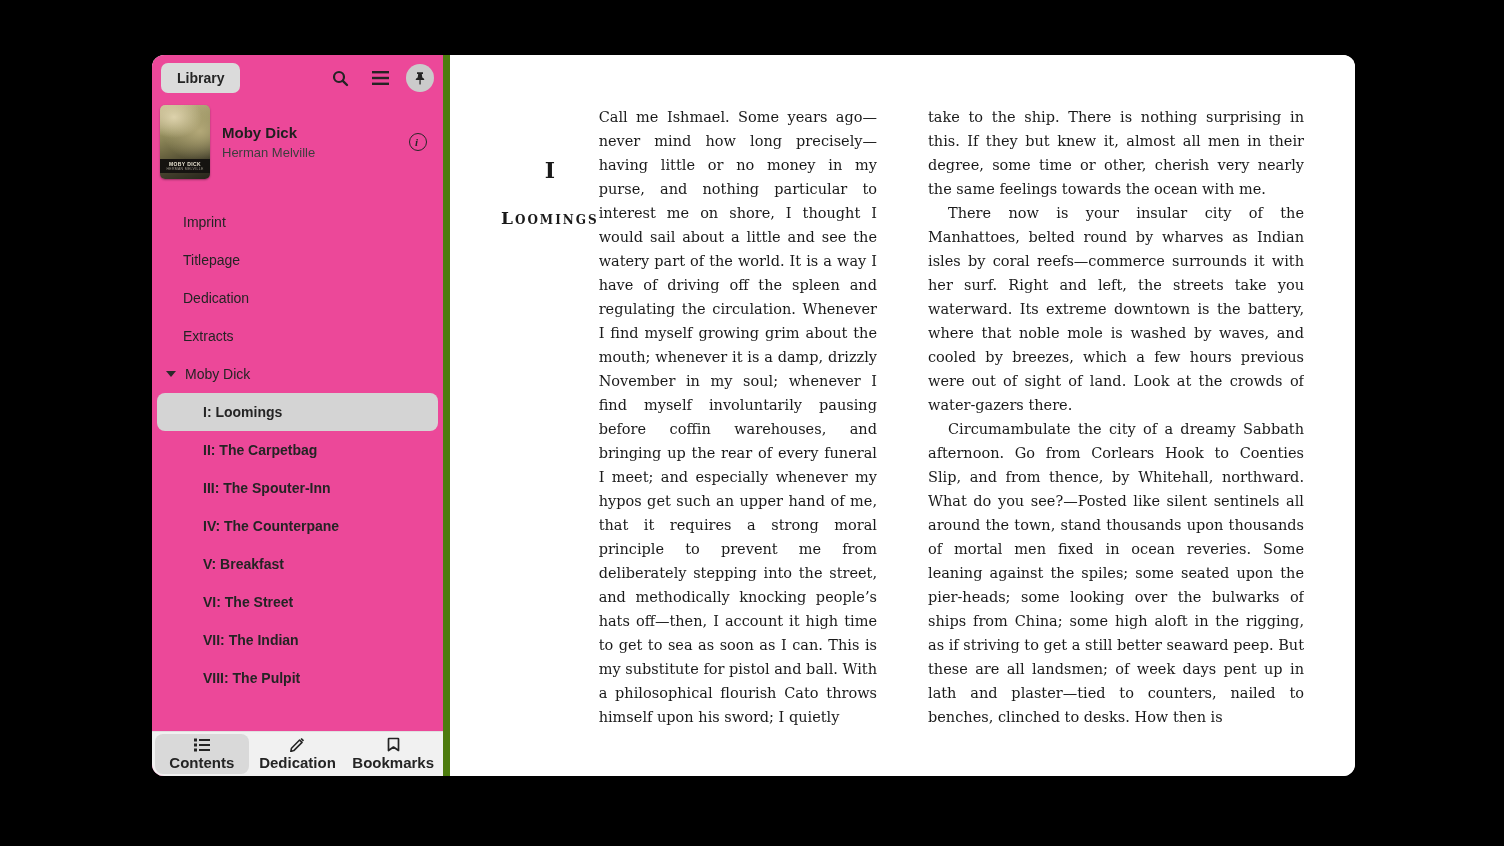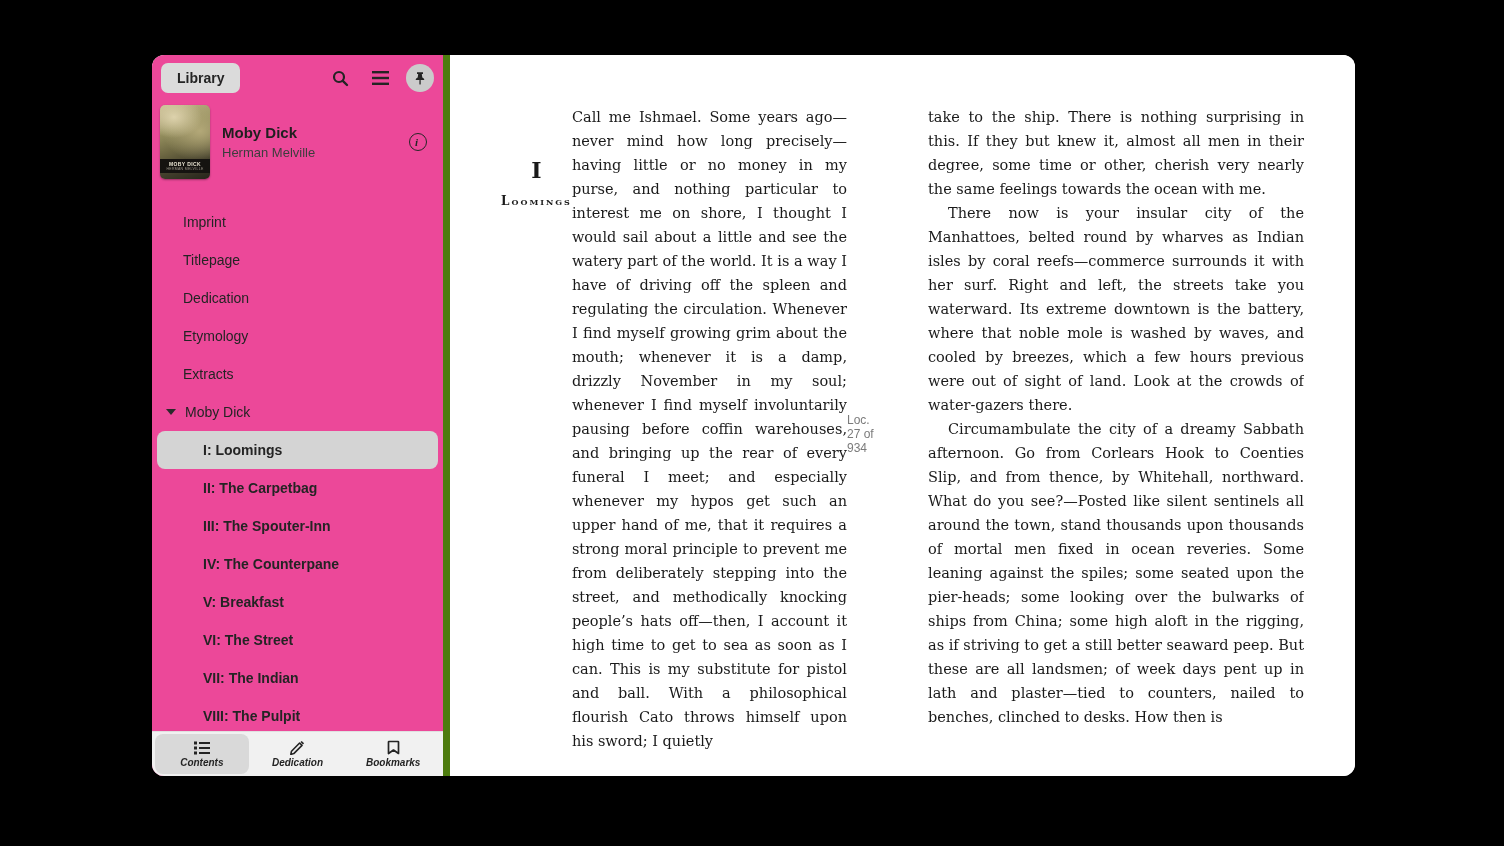--- a/index.html
+++ b/index.html
@@ -76,31 +76,31 @@
     border-top:6.5px solid #2a2a2a; margin-right:9px; margin-left:-17px;
   }
 
   .tabbar {
     flex:0 0 45px; height:45px; background:#f1f1f1; border-top:1px solid #e0e0e0;
     display:flex; padding:2px 3px; gap:2px;
   }
   .tab {
     flex:1; background:transparent; border:none; border-radius:8px; cursor:pointer;
     display:flex; flex-direction:column; align-items:center; justify-content:center; gap:2px;
-    font-family:inherit; font-size:10px; font-weight:700; color:#242424; padding:2px 0;font-style:italic;
+    font-family:inherit; font-size:15px; font-weight:700; color:#242424; padding:2px 0;
   }
   .tab.selected { background:#d9d9d9; }
   .tab svg { display:block; }
 
   
   .reader { flex:1 1 auto; display:flex; padding:50px 51px 14px; gap:51px; background:#fff; }
   .page { flex:1 1 0; min-width:0; display:flex; flex-direction:row; }
   .chapter-head { margin:52px 0 50px; text-align:center; font-family:"DejaVu Serif", serif; color:#1a1a1a; }
   .chapter-num { font-size:22px; font-weight:700; line-height:26px; }
-  .chapter-title { font-variant:small-caps; font-size:12px; letter-spacing:2px; margin-top:11px; font-weight:600;text-align:right; }
+  .chapter-title { font-variant:small-caps; font-size:17px; letter-spacing:2px; margin-top:25px; font-weight:600;text-align:right; }
   .page-text {
     flex:1 1 auto; overflow:hidden;
     font-family:"DejaVu Serif", serif; font-size:14.5px; line-height:24px; color:#1a1a1a;
     text-align:justify;
   }
   .page-text p { margin:0; }
   .page-text p.indent { text-indent:20px; }
   .page-footer {
     flex:0 0 30px; display:flex; align-items:center; justify-content:center;
     font-size:12px; color:#7b7b7b;
@@ -163,23 +163,20 @@
         <div class="toc-row">
           <span>Imprint</span>
         </div>
         <div class="toc-row">
           <span>Titlepage</span>
         </div>
         <div class="toc-row">
           <span>Dedication</span>
         </div>
         <div class="toc-row">
-          <span>Etymology</span>
-        </div>
-        <div class="toc-row">
           <span>Extracts</span>
         </div>
         <div class="toc-row">
           <span class="chev"></span>
           <span>Moby Dick</span>
         </div>
         <div class="toc-row sub selected">
           <span>I: Loomings</span>
         </div>
         <div class="toc-row sub">
@@ -241,21 +238,20 @@
 
   <main class="reader">
     <section class="page">
       <div class="chapter-head">
         <div class="chapter-num">I</div>
         <div class="chapter-title">Loomings</div>
       </div>
       <div class="page-text" id="leftText">
           <p>Call me Ishmael. Some years ago—never mind how long precisely—having little or no money in my purse, and nothing particular to interest me on shore, I thought I would sail about a little and see the watery part of the world. It is a way I have of driving off the spleen and regulating the circulation. Whenever I find myself growing grim about the mouth; whenever it is a damp, drizzly November in my soul; whenever I find myself involuntarily pausing before coffin warehouses, and bringing up the rear of every funeral I meet; and especially whenever my hypos get such an upper hand of me, that it requires a strong moral principle to prevent me from deliberately stepping into the street, and methodically knocking people’s hats off—then, I account it high time to get to sea as soon as I can. This is my substitute for pistol and ball. With a philosophical flourish Cato throws himself upon his sword; I quietly</p>
         </div>
-      <div class="page-footer">Loc. 27 of 934</div>
     </section>
     <section class="page">
       <div class="page-text" id="rightText">
           <p>take to the ship. There is nothing surprising in this. If they but knew it, almost all men in their degree, some time or other, cherish very nearly the same feelings towards the ocean with me.</p>
           <p class="indent">There now is your insular city of the Manhattoes, belted round by wharves as Indian isles by coral reefs—commerce surrounds it with her surf. Right and left, the streets take you waterward. Its extreme downtown is the battery, where that noble mole is washed by waves, and cooled by breezes, which a few hours previous were out of sight of land. Look at the crowds of water-gazers there.</p>
           <p class="indent">Circumambulate the city of a dreamy Sabbath afternoon. Go from Corlears Hook to Coenties Slip, and from thence, by Whitehall, northward. What do you see?—Posted like silent sentinels all around the town, stand thousands upon thousands of mortal men fixed in ocean reveries. Some leaning against the spiles; some seated upon the pier-heads; some looking over the bulwarks of ships from China; some high aloft in the rigging, as if striving to get a still better seaward peep. But these are all landsmen; of week days pent up in lath and plaster—tied to counters, nailed to benches, clinched to desks. How then is</p>
         </div>
     </section>
   </main>
 

